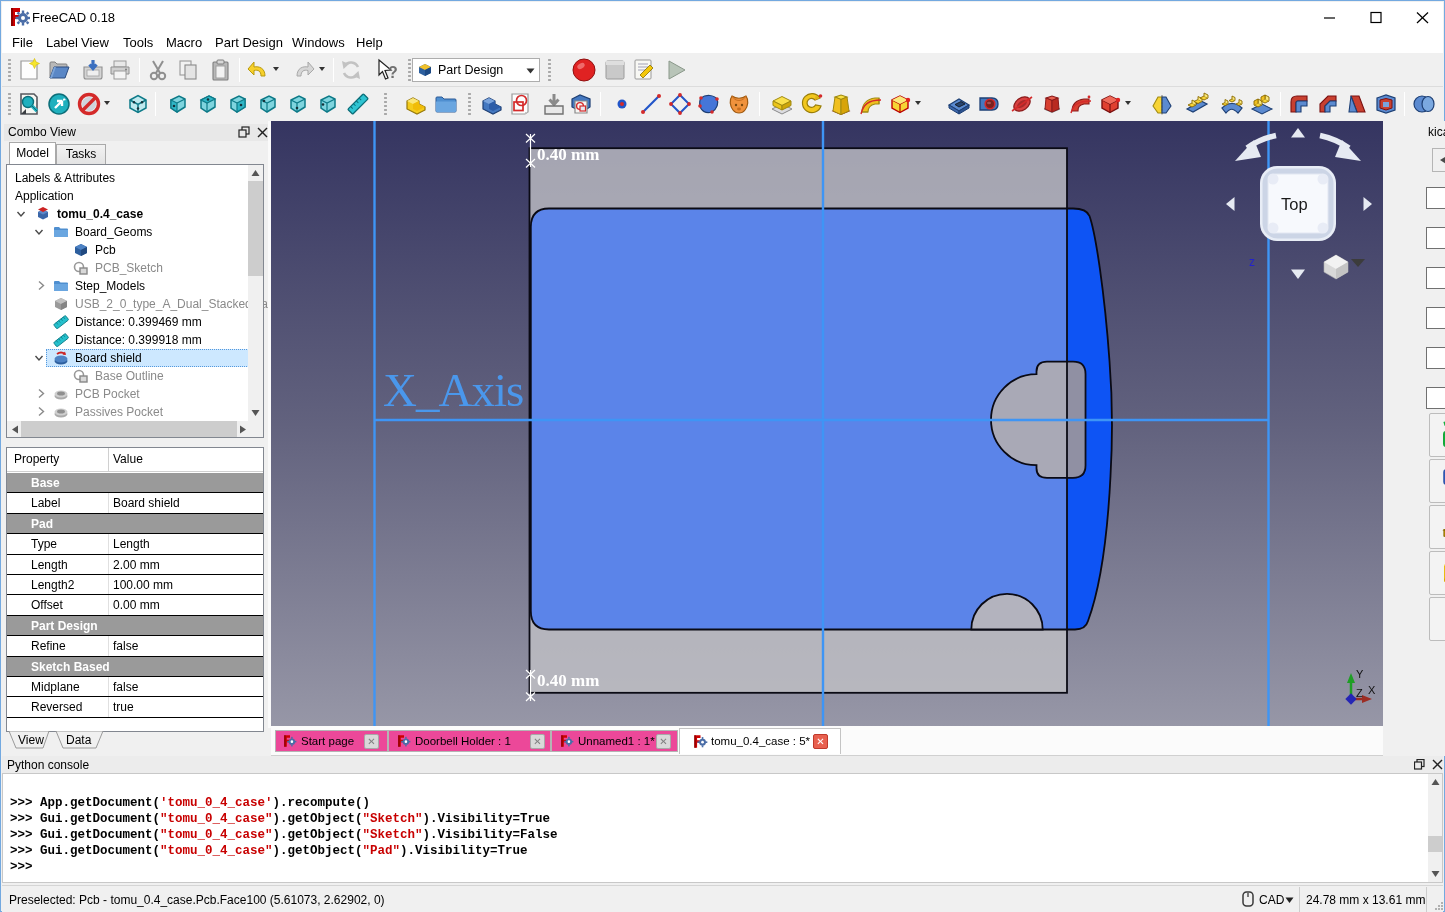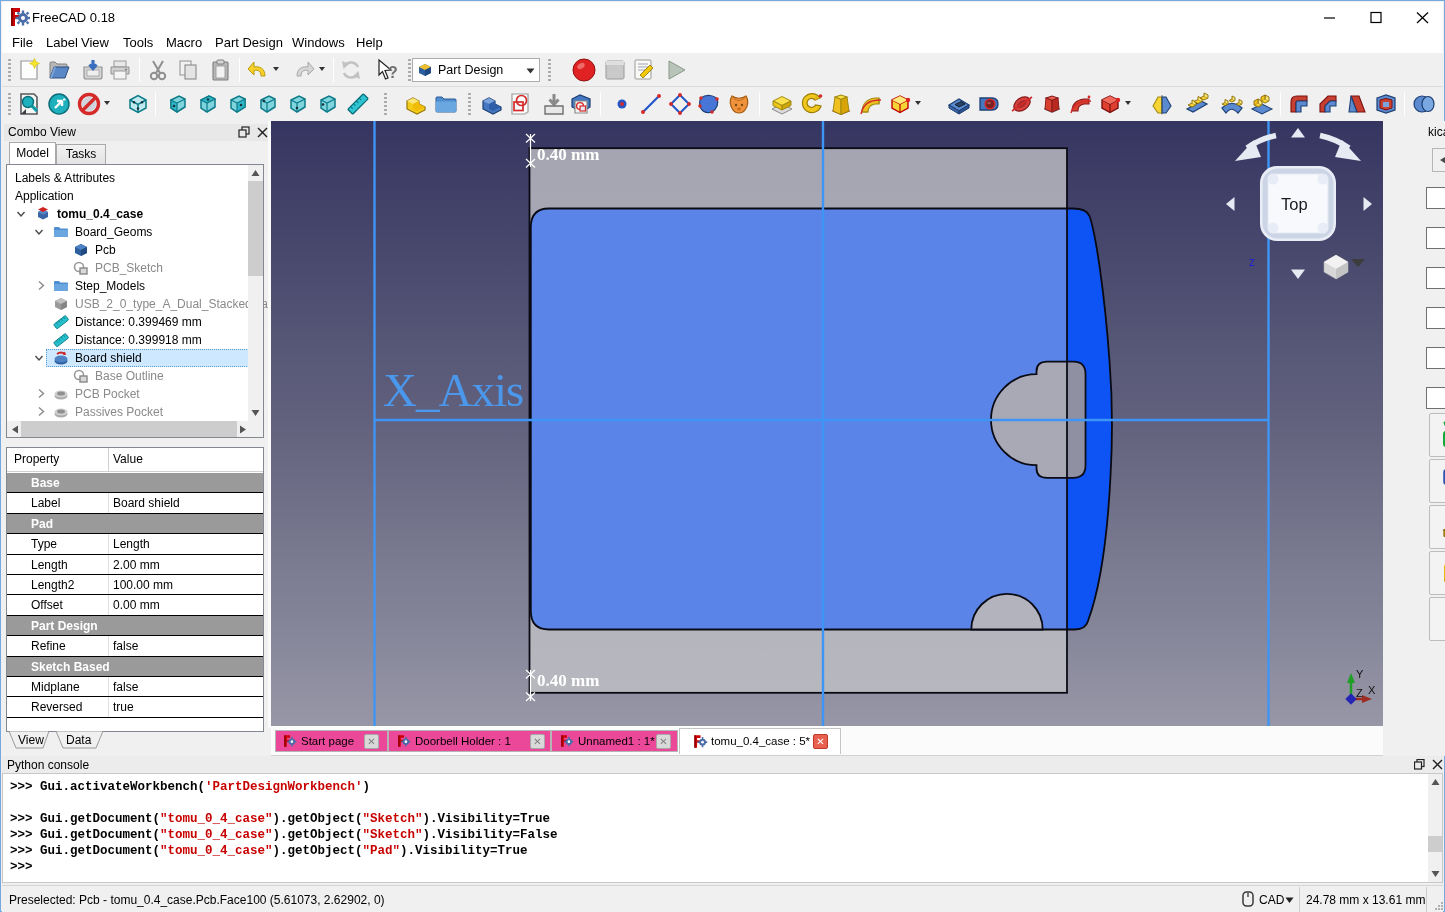--- a/index.html
+++ b/index.html
@@ -926,21 +926,21 @@
   <div id="pyheader">
     <span class="abs" style="left:5px;top:2px;font-size:12px">Python console</span>
     <svg class="abs" style="left:1412px;top:3px" width="30" height="12" viewBox="0 0 30 12">
       <rect x="3" y="0.5" width="7" height="7" fill="none" stroke="#222" stroke-width="1.2"></rect>
       <rect x="0.5" y="3" width="7" height="7" fill="#ececec" stroke="#222" stroke-width="1.2"></rect>
       <line x1="19" y1="1" x2="28" y2="10" stroke="#222" stroke-width="1.4"></line>
       <line x1="28" y1="1" x2="19" y2="10" stroke="#222" stroke-width="1.4"></line>
     </svg>
   </div>
   <div id="pyconsole">
-    <div class="codeline" style="top:5px">&gt;&gt;&gt; Gui.activateWorkbench(<span class="red">'PartDesignWorkbench'</span>)</div>
+    <div class="codeline" style="top:21px">&gt;&gt;&gt; App.getDocument(<span class="red">'tomu_0_4_case'</span>).recompute()</div>
     <div class="codeline" style="top:37px">&gt;&gt;&gt; Gui.getDocument(<span class="red">"tomu_0_4_case"</span>).getObject(<span class="red">"Sketch"</span>).Visibility=True</div>
     <div class="codeline" style="top:53px">&gt;&gt;&gt; Gui.getDocument(<span class="red">"tomu_0_4_case"</span>).getObject(<span class="red">"Sketch"</span>).Visibility=False</div>
     <div class="codeline" style="top:69px">&gt;&gt;&gt; Gui.getDocument(<span class="red">"tomu_0_4_case"</span>).getObject(<span class="red">"Pad"</span>).Visibility=True</div>
     <div class="codeline" style="top:85px">&gt;&gt;&gt;</div>
     <div class="sb" style="right:0;top:0;width:14px;height:108px">
       <svg class="abs" style="left:3px;top:4px" width="9" height="8">
           <path d="M4.5 1 L8.5 7 L0.5 7 Z" fill="#555"></path>
         </svg>
       <div class="sb-thumb" style="left:0;top:62px;width:14px;height:16px"></div>
       <svg class="abs" style="left:3px;top:96px" width="9" height="8">

